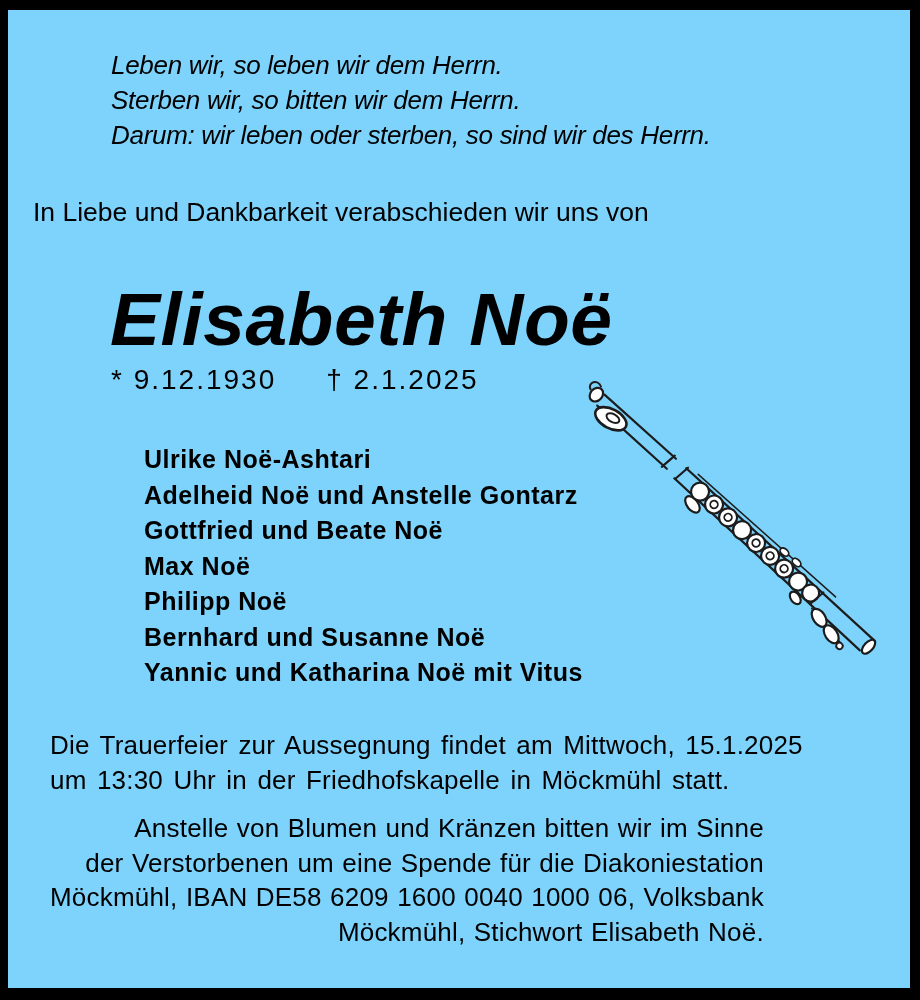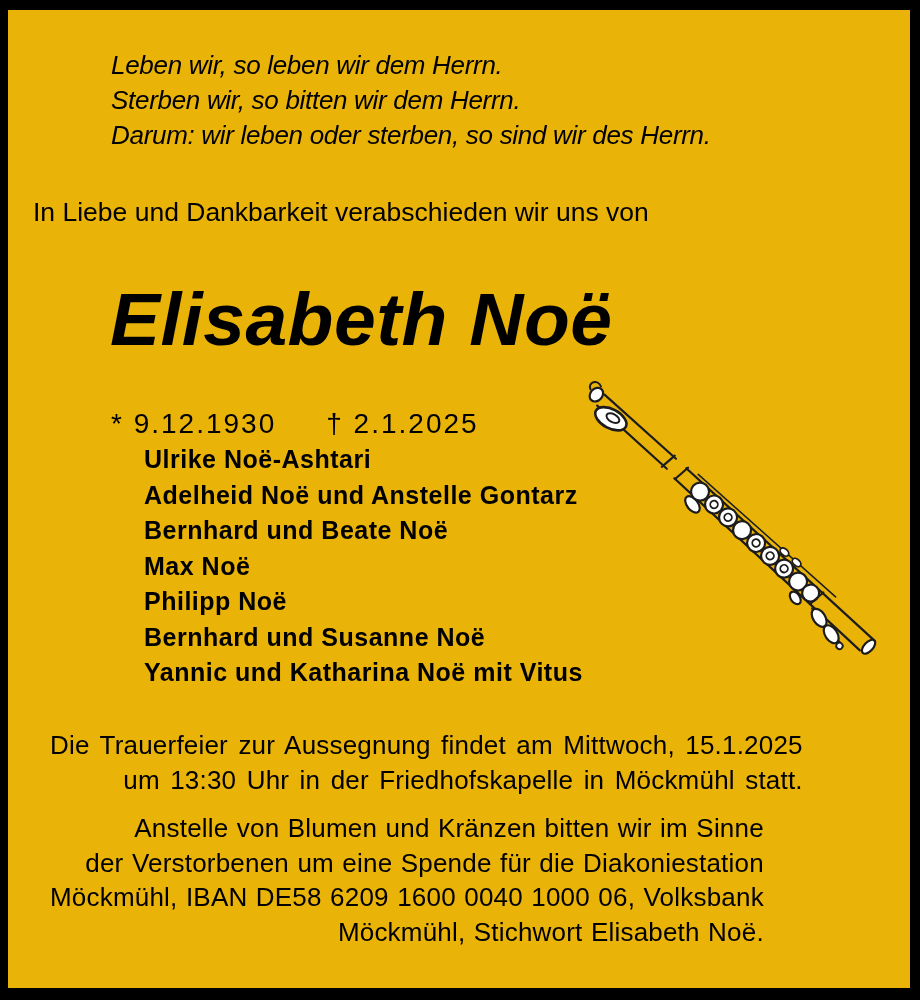--- a/index.html
+++ b/index.html
@@ -4,21 +4,21 @@
 <style>
   html, body {
     margin: 0;
     padding: 0;
     background: #ffffff;
   }
   .notice {
     position: relative;
     width: 920px;
     height: 1000px;
-    background: #eab308;
+    background: #7dd3fc;
     color: #000000;
     font-family: "Liberation Sans", sans-serif;
     overflow: hidden;
   }
   .frame {
     position: absolute;
     inset: 0;
     border-style: solid;
     border-color: #000000;
     border-width: 10px 10px 12px 8px;
@@ -52,21 +52,20 @@
     letter-spacing: 0.5px;
     white-space: nowrap;
     font-style: italic;
   }
   .dates {
     left: 111px;
     top: 364px;
     font-size: 28px;
     letter-spacing: 2px;
     white-space: nowrap;
-    margin-top: 44px;
   }
   .dates .death { margin-left: 50px; }
   .family {
     left: 112px;
     top: 442px;
     font-size: 25px;
     font-weight: 700;
     line-height: 35.5px;
     letter-spacing: 0.5px;
     white-space: nowrap;
@@ -81,21 +80,20 @@
   .para {
     left: 50px;
     font-size: 26px;
     white-space: nowrap;
   }
   .service {
     top: 728px;
     line-height: 35px;
     word-spacing: 3px;
     letter-spacing: 0.2px;
-    text-align: right;
   }
   .donation {
     top: 811px;
     line-height: 34.5px;
     word-spacing: 1px;
     letter-spacing: 0.2px;
     text-align: right;
   }
 </style>
 </head>
@@ -113,21 +111,21 @@
 
   <h1 class="abs name">Elisabeth Noë</h1>
 
   <div class="abs dates">
     <span class="birth">* 9.12.1930</span><span class="death">† 2.1.2025</span>
   </div>
 
   <div class="abs family">
     <div>Ulrike Noë-Ashtari</div>
     <div>Adelheid Noë und Anstelle Gontarz</div>
-    <div>Bernhard und Beate Noë</div>
+    <div>Gottfried und Beate Noë</div>
     <div>Max Noë</div>
     <div>Philipp Noë</div>
     <div>Bernhard und Susanne Noë</div>
     <div>Yannic und Katharina Noë mit Vitus</div>
   </div>
 
   <div class="abs flute-box">
     <svg width="334" height="302" viewBox="0 0 334 302" xmlns="http://www.w3.org/2000/svg">
       <g transform="translate(22,16) rotate(42.5)" stroke="#1c1c1c" fill="none" stroke-width="2.2" stroke-linecap="round" stroke-linejoin="round">
 

